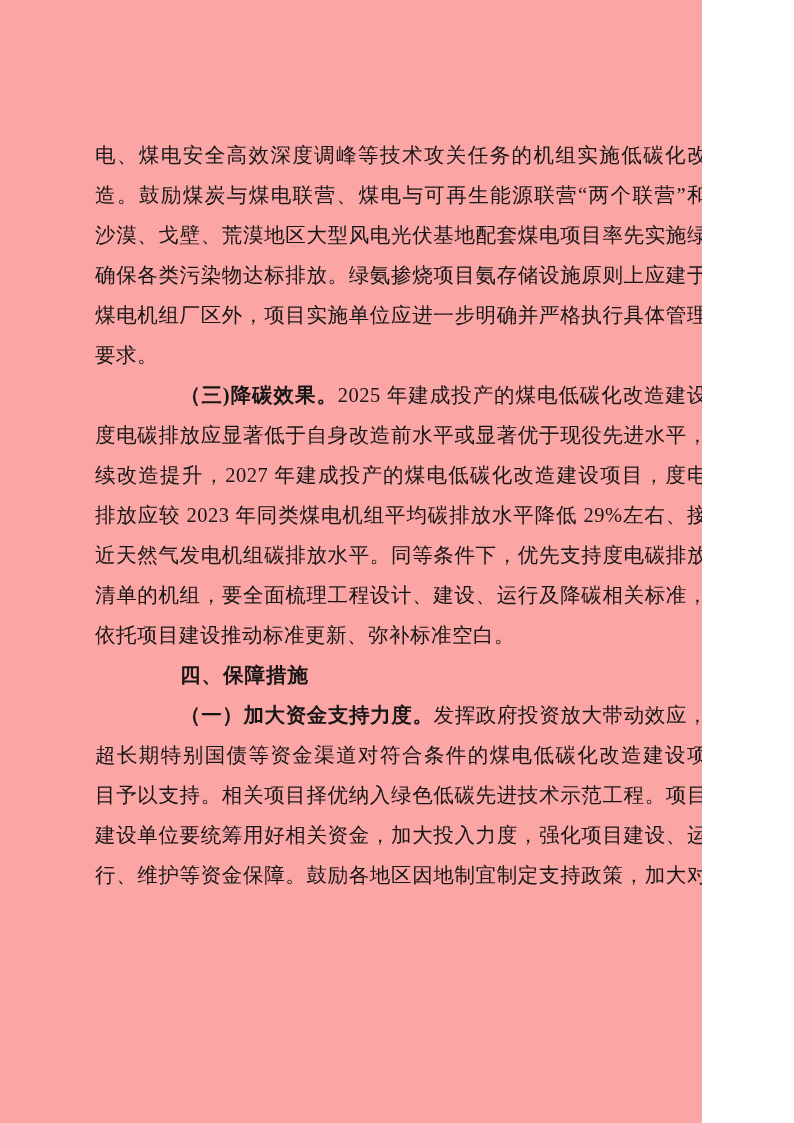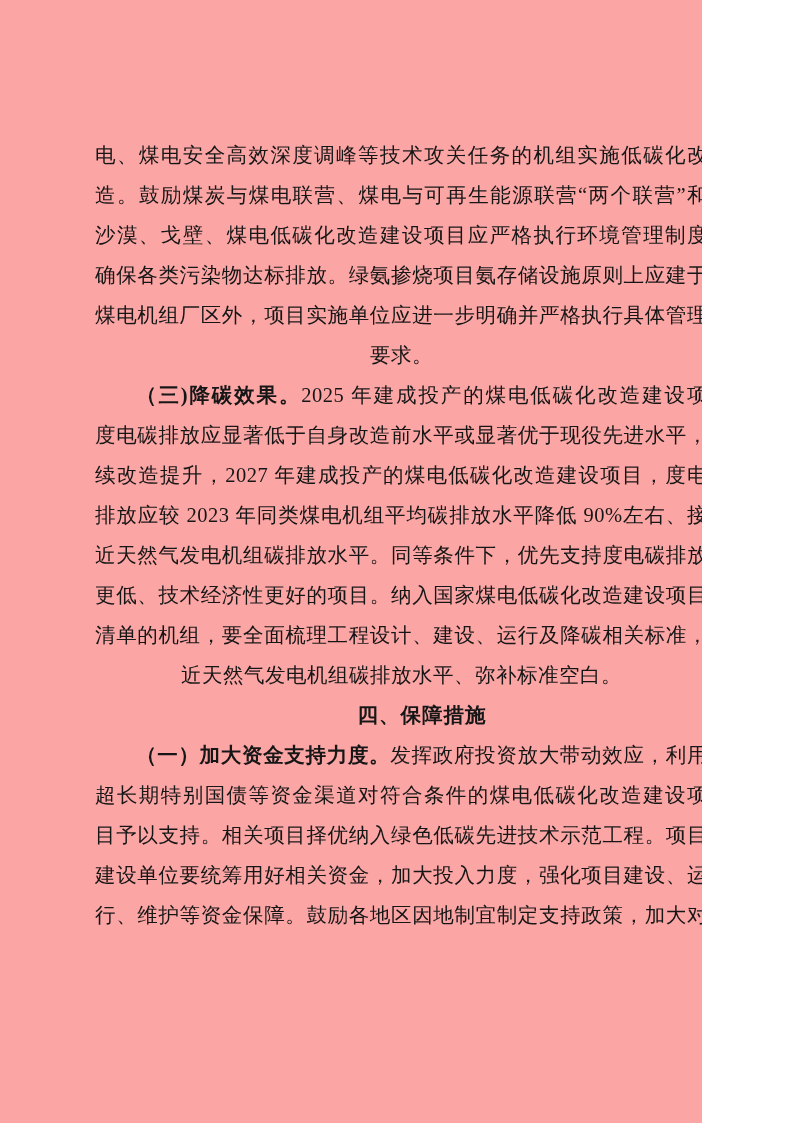--- a/index.html
+++ b/index.html
@@ -21,57 +21,57 @@
     width: 613px;
     font-family: "Liberation Serif", "DejaVu Serif", serif;
     font-size: 20.5px;
     line-height: 40px;
     color: #161616;
     letter-spacing: 0.5px;
   }
   .line {
     height: 40px;
     overflow: hidden;
-    text-align: center;
+    text-align: left;
   }
   .line.justify {
     text-align: justify;
     text-align-last: justify;
     text-justify: inter-character;
   }
   .line.indent {
     text-indent: 2em;
   }
   .seg-bold {
     font-weight: bold;
+    margin-left: 44px;
   }
   .line.heading .seg-bold {
     font-family: Liberation Serif, serif;
     letter-spacing: 1px;
   }
 </style>
 </head>
 <body>
 
 <div class="page">
   <div class="text-block" id="text-block">
       <div class="line justify"><span class="seg-regular">电、煤电安全高效深度调峰等技术攻关任务的机组实施低碳化改</span></div>
       <div class="line justify"><span class="seg-regular">造。鼓励煤炭与煤电联营、煤电与可再生能源联营“两个联营”和</span></div>
-      <div class="line justify"><span class="seg-regular">沙漠、戈壁、煤电低碳化改造建设项目应严格执行环境管理制度</span></div>
+      <div class="line justify"><span class="seg-regular">沙漠、戈壁、荒漠地区大型风电光伏基地配套煤电项目率先实施绿</span></div>
       <div class="line justify"><span class="seg-regular">确保各类污染物达标排放。绿氨掺烧项目氨存储设施原则上应建于</span></div>
       <div class="line justify"><span class="seg-regular">煤电机组厂区外，项目实施单位应进一步明确并严格执行具体管理</span></div>
       <div class="line"><span class="seg-regular">要求。</span></div>
       <div class="line justify indent"><span class="seg-bold">（三)降碳效果。</span><span class="seg-regular">2025 年建成投产的煤电低碳化改造建设项目，</span></div>
       <div class="line justify"><span class="seg-regular">度电碳排放应显著低于自身改造前水平或显著优于现役先进水平，</span></div>
       <div class="line justify"><span class="seg-regular">续改造提升，2027 年建成投产的煤电低碳化改造建设项目，度电碳</span></div>
-      <div class="line justify"><span class="seg-regular">排放应较 2023 年同类煤电机组平均碳排放水平降低 90%左右、接</span></div>
+      <div class="line justify"><span class="seg-regular">排放应较 2023 年同类煤电机组平均碳排放水平降低 29%左右、接</span></div>
       <div class="line justify"><span class="seg-regular">近天然气发电机组碳排放水平。同等条件下，优先支持度电碳排放</span></div>
-      <div class="line justify"><span class="seg-regular">更低、技术经济性更好的项目。纳入国家煤电低碳化改造建设项目</span></div>
       <div class="line justify"><span class="seg-regular">清单的机组，要全面梳理工程设计、建设、运行及降碳相关标准，</span></div>
-      <div class="line"><span class="seg-regular">近天然气发电机组碳排放水平、弥补标准空白。</span></div>
+      <div class="line"><span class="seg-regular">依托项目建设推动标准更新、弥补标准空白。</span></div>
       <div class="line indent heading"><span class="seg-bold">四、保障措施</span></div>
       <div class="line justify indent"><span class="seg-bold">（一）加大资金支持力度。</span><span class="seg-regular">发挥政府投资放大带动效应，利用</span></div>
       <div class="line justify"><span class="seg-regular">超长期特别国债等资金渠道对符合条件的煤电低碳化改造建设项</span></div>
       <div class="line justify"><span class="seg-regular">目予以支持。相关项目择优纳入绿色低碳先进技术示范工程。项目</span></div>
       <div class="line justify"><span class="seg-regular">建设单位要统筹用好相关资金，加大投入力度，强化项目建设、运</span></div>
       <div class="line justify"><span class="seg-regular">行、维护等资金保障。鼓励各地区因地制宜制定支持政策，加大对</span></div>
     </div>
 </div>
 
 </body></html>

